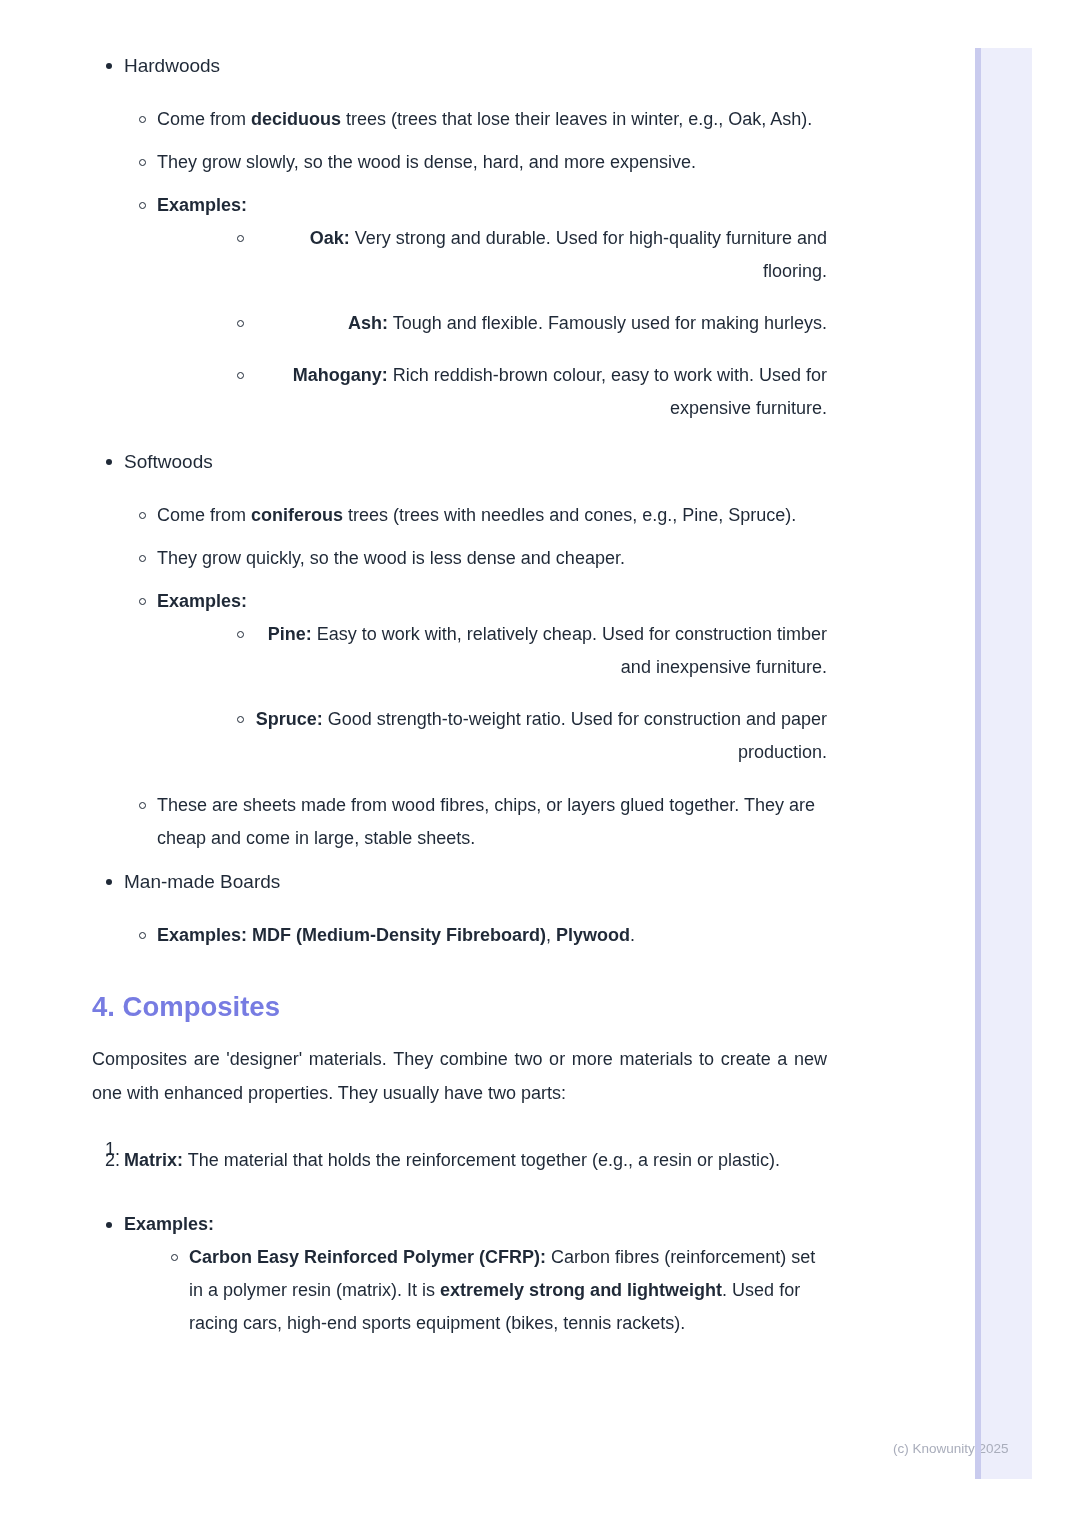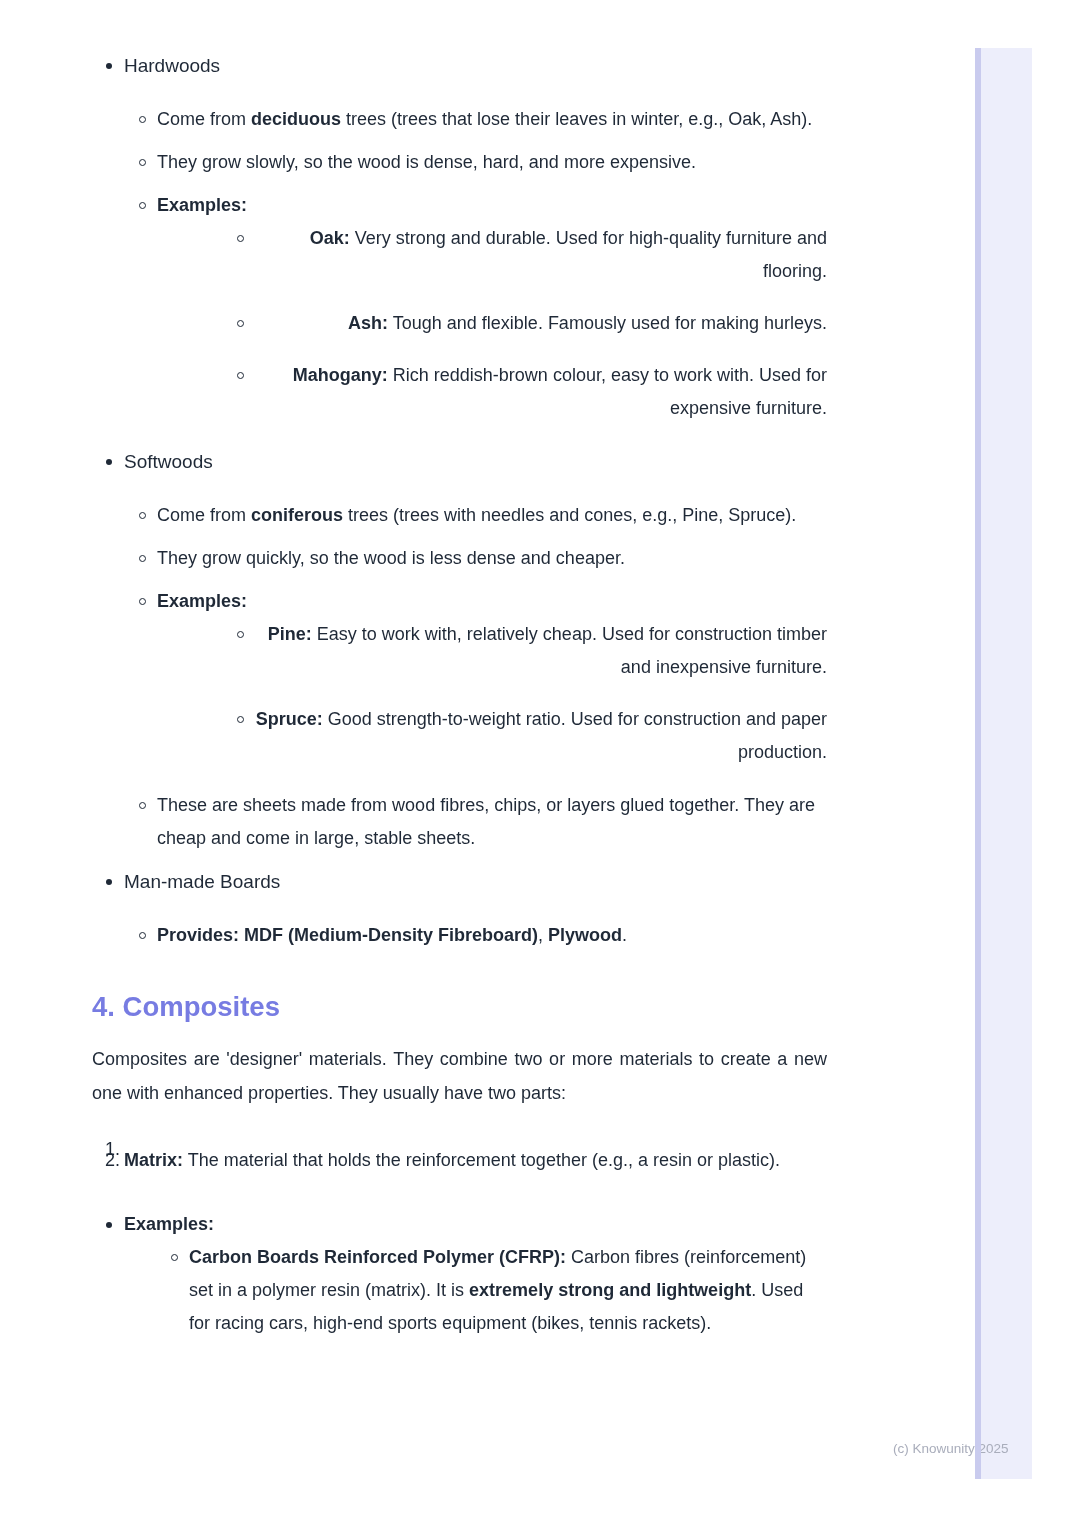--- a/index.html
+++ b/index.html
@@ -81,31 +81,31 @@
         <div class="li d2 point"><span class="bullet circle"></span><span><span>Come from </span><strong>coniferous</strong><span> trees (trees with needles and cones, e.g., Pine, Spruce).</span></span></div>
         <div class="li d2 point"><span class="bullet circle"></span><span><span>They grow quickly, so the wood is less dense and cheaper.</span></span></div>
         <div class="li d2 point"><span class="bullet circle"></span><span><strong>Examples:</strong></span><div class="sub">
             <div class="li d3"><span class="bullet circle"></span><span><strong>Pine:</strong><span> Easy to work with, relatively cheap. Used for construction timber and inexpensive furniture.</span></span></div>
             <div class="li d3"><span class="bullet circle"></span><span><strong>Spruce:</strong><span> Good strength-to-weight ratio. Used for construction and paper production.</span></span></div>
           </div></div>
       </div>
       <div class="material-category">
         <div class="li d2 point"><span class="bullet circle"></span><span><span>These are sheets made from wood fibres, chips, or layers glued together. They are cheap and come in large, stable sheets.</span></span></div>
         <div class="li d1 category-title"><span class="bullet dot"></span><span>Man-made Boards</span></div>
-        <div class="li d2 point"><span class="bullet circle"></span><span><strong>Provides: MDF (Medium-Density Fibreboard)</strong><span>, </span><strong>Plywood</strong><span>.</span></span></div>
+        <div class="li d2 point"><span class="bullet circle"></span><span><strong>Examples: MDF (Medium-Density Fibreboard)</strong><span>, </span><strong>Plywood</strong><span>.</span></span></div>
       </div>
     </div>
 
   <h2 class="section-heading" id="composites-heading">4. Composites</h2>
 
   <p class="intro" id="composites-intro">Composites are 'designer' materials. They combine two or more materials to create a new one with enhanced properties. They usually have two parts:</p>
 
   <div class="parts-list" id="parts-list">
       <div class="ol-item"><span class="num">1.</span></div>
       <div class="ol-item"><span class="num">2.</span><span><strong>Matrix:</strong><span> The material that holds the reinforcement together (e.g., a resin or plastic).</span></span></div>
     </div>
 
   <div id="examples-list">
       <div class="li d1 point"><span class="bullet dot"></span><span><strong>Examples:</strong></span><div class="sub">
-          <div class="li d2"><span class="bullet circle"></span><span><strong>Carbon Boards Reinforced Polymer (CFRP):</strong><span> Carbon fibres (reinforcement) set in a polymer resin (matrix). It is </span><strong>extremely strong and lightweight</strong><span>. Used for racing cars, high-end sports equipment (bikes, tennis rackets).</span></span></div>
+          <div class="li d2"><span class="bullet circle"></span><span><strong>Carbon Easy Reinforced Polymer (CFRP):</strong><span> Carbon fibres (reinforcement) set in a polymer resin (matrix). It is </span><strong>extremely strong and lightweight</strong><span>. Used for racing cars, high-end sports equipment (bikes, tennis rackets).</span></span></div>
         </div></div>
     </div>
 </div>
 
 </body></html>

